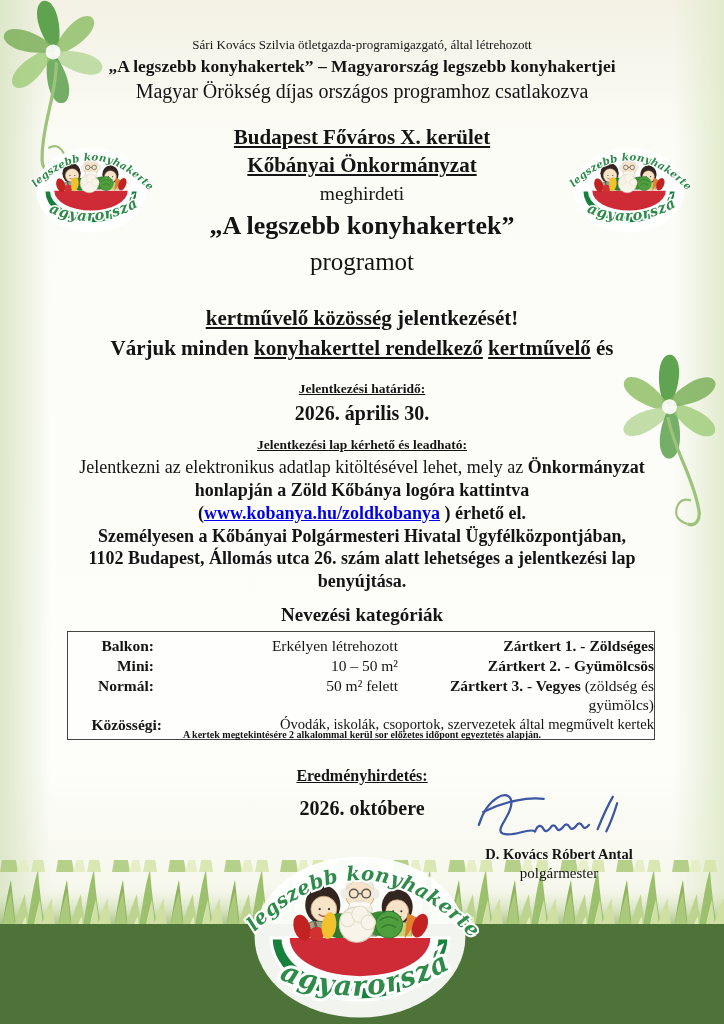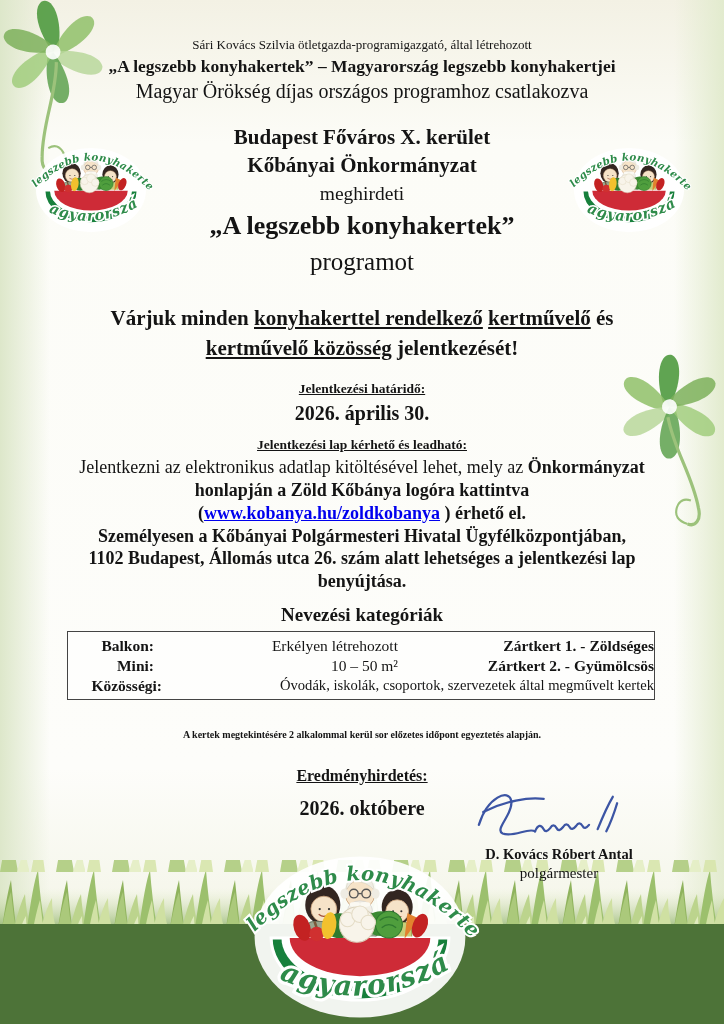--- a/index.html
+++ b/index.html
@@ -10,21 +10,21 @@
       linear-gradient(90deg,#dde7ca 0px,rgba(252,252,246,0) 50px),
       linear-gradient(270deg,#e2ebce 0px,rgba(252,252,246,0) 50px),
       linear-gradient(180deg,#f3f1e4 0%,#fcfcf7 14%,#fdfdfa 75%,#eef0dd 100%);
   }
   .abs{position:absolute;left:0;right:0;text-align:center;}
   
   .h-line1{font-size:13px;}
   .h-line2{font-size:17.5px;font-weight:bold;margin-top:3px;}
   .h-line3{font-size:20px;margin-top:3px;}
   
-  .a-line1,.a-line2{font-size:21px;font-weight:bold;line-height:1.33;}
+  .a-line1,.a-line2{font-size:21px;font-weight:bold;line-height:1.33;text-decoration:underline;}
   .a-line3{font-size:19.5px;line-height:1.4;}
   .a-line4{font-size:26px;font-weight:bold;line-height:1.3;margin-top:2px;}
   .a-line5{font-size:25px;line-height:1.3;margin-top:3px;}
   
   .invite{font-size:21px;font-weight:bold;line-height:1.45;}
   .invite .u{text-decoration:underline;}
   
   .sec-label{font-size:13.5px;font-weight:bold;text-decoration:underline;}
   .big-date{font-size:20px;font-weight:bold;margin-top:5px;}
   
@@ -181,22 +181,22 @@
 
   <div class="abs" style="top:124px">
     <div class="a-line1">Budapest Főváros X. kerület</div>
     <div class="a-line2">Kőbányai Önkormányzat</div>
     <div class="a-line3">meghirdeti</div>
     <div class="a-line4">„A legszebb konyhakertek”</div>
     <div class="a-line5">programot</div>
   </div>
 
   <div class="abs invite" style="top:303px">
+    <div><span class="u">kertművelő közösség</span><span> jelentkezését!</span></div>
     <div><span>Várjuk minden </span><span class="u">konyhakerttel rendelkező</span><span> </span><span class="u">kertművelő</span><span> és</span></div>
-    <div><span class="u">kertművelő közösség</span><span> jelentkezését!</span></div>
   </div>
 
   <div class="abs" style="top:381px">
     <div class="sec-label">Jelentkezési határidő:</div>
     <div class="big-date">2026. április 30.</div>
   </div>
 
   <div class="abs app" style="top:437px">
     <div class="sec-label" style="margin-bottom:3px">Jelentkezési lap kérhető és leadható:</div>
     <p><span>Jelentkezni az elektronikus adatlap kitöltésével lehet, mely az </span><span class="b">Önkormányzat</span></p>
@@ -211,20 +211,25 @@
   <div class="cat-table">
     <div class="cat-row">
       <span class="cat-label">Balkon:</span>
       <span class="cat-desc">Erkélyen létrehozott</span>
       <span class="cat-right"><b>Zártkert 1. - Zöldséges</b><span></span></span>
     </div>
     <div class="cat-row">
       <span class="cat-label">Mini:</span>
       <span class="cat-desc">10 – 50 m²</span>
       <span class="cat-right"><b>Zártkert 2. - Gyümölcsös</b><span></span></span>
+    </div>
+    <div class="cat-row">
+      <span class="cat-label">Normál:</span>
+      <span class="cat-desc">50 m² felett</span>
+      <span class="cat-right"><b>Zártkert 3. - Vegyes</b><span> (zöldség és gyümölcs)</span></span>
     </div>
     <div class="cat-row cat-row-span">
       <span class="cat-label">Közösségi:</span>
       <span class="cat-desc small">Óvodák, iskolák, csoportok, szervezetek által megművelt kertek</span>
     </div>
   </div>
 
   <div class="abs note" style="top:729px">A kertek megtekintésére 2 alkalommal kerül sor előzetes időpont egyeztetés alapján.</div>
 
   <div class="abs" style="top:767px">

